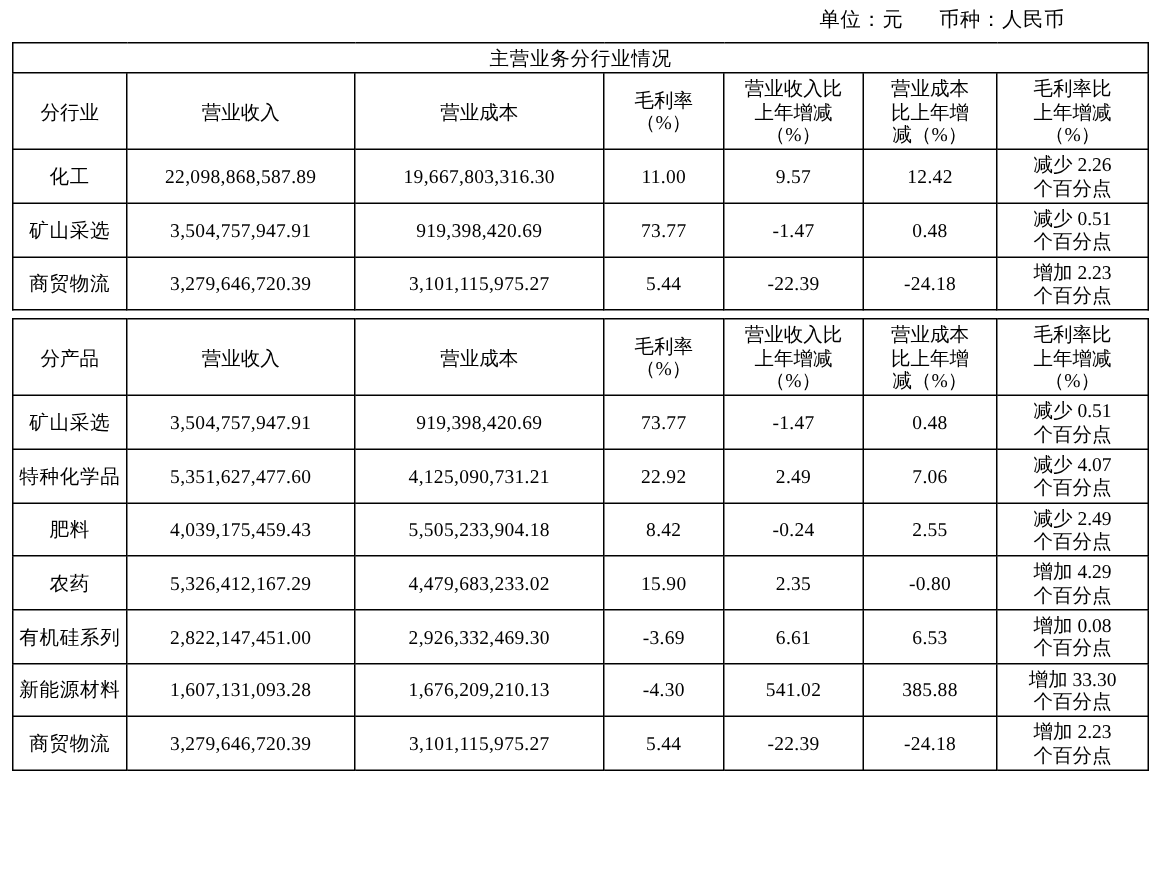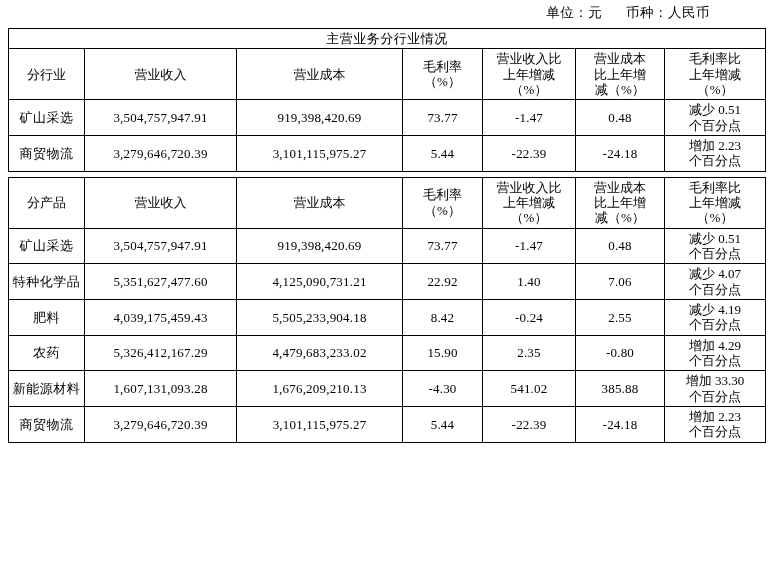--- a/index.html
+++ b/index.html
@@ -131,20 +131,32 @@
           <div>减（%）</div>
         </td>
         <td>
           <div>毛利率比</div>
           <div>上年增减</div>
           <div>（%）</div>
         </td>
       </tr>
 
       <tr>
+        <td class="cat">化工</td>
+        <td class="num">22,098,868,587.89</td>
+        <td class="num">19,667,803,316.30</td>
+        <td class="num">11.00</td>
+        <td class="num">9.57</td>
+        <td class="num">12.42</td>
+        <td class="small-note">
+          <div>减少 2.26</div>
+          <div>个百分点</div>
+        </td>
+      </tr>
+      <tr>
         <td class="cat">矿山采选</td>
         <td class="num">3,504,757,947.91</td>
         <td class="num">919,398,420.69</td>
         <td class="num">73.77</td>
         <td class="num">-1.47</td>
         <td class="num">0.48</td>
         <td class="small-note">
           <div>减少 0.51</div>
           <div>个百分点</div>
         </td>
@@ -218,52 +230,64 @@
         <td class="small-note">
           <div>减少 0.51</div>
           <div>个百分点</div>
         </td>
       </tr>
       <tr>
         <td class="cat">特种化学品</td>
         <td class="num">5,351,627,477.60</td>
         <td class="num">4,125,090,731.21</td>
         <td class="num">22.92</td>
-        <td class="num">1.40</td>
+        <td class="num">2.49</td>
         <td class="num">7.06</td>
         <td class="small-note">
           <div>减少 4.07</div>
           <div>个百分点</div>
         </td>
       </tr>
       <tr>
         <td class="cat">肥料</td>
         <td class="num">4,039,175,459.43</td>
         <td class="num">5,505,233,904.18</td>
         <td class="num">8.42</td>
         <td class="num">-0.24</td>
         <td class="num">2.55</td>
         <td class="small-note">
-          <div>减少 4.19</div>
+          <div>减少 2.49</div>
           <div>个百分点</div>
         </td>
       </tr>
       <tr>
         <td class="cat">农药</td>
         <td class="num">5,326,412,167.29</td>
         <td class="num">4,479,683,233.02</td>
         <td class="num">15.90</td>
         <td class="num">2.35</td>
         <td class="num">-0.80</td>
         <td class="small-note">
           <div>增加 4.29</div>
           <div>个百分点</div>
         </td>
       </tr>
       <tr>
+        <td class="cat">有机硅系列</td>
+        <td class="num">2,822,147,451.00</td>
+        <td class="num">2,926,332,469.30</td>
+        <td class="num">-3.69</td>
+        <td class="num">6.61</td>
+        <td class="num">6.53</td>
+        <td class="small-note">
+          <div>增加 0.08</div>
+          <div>个百分点</div>
+        </td>
+      </tr>
+      <tr>
         <td class="cat">新能源材料</td>
         <td class="num">1,607,131,093.28</td>
         <td class="num">1,676,209,210.13</td>
         <td class="num">-4.30</td>
         <td class="num">541.02</td>
         <td class="num">385.88</td>
         <td class="small-note">
           <div>增加 33.30</div>
           <div>个百分点</div>
         </td>

